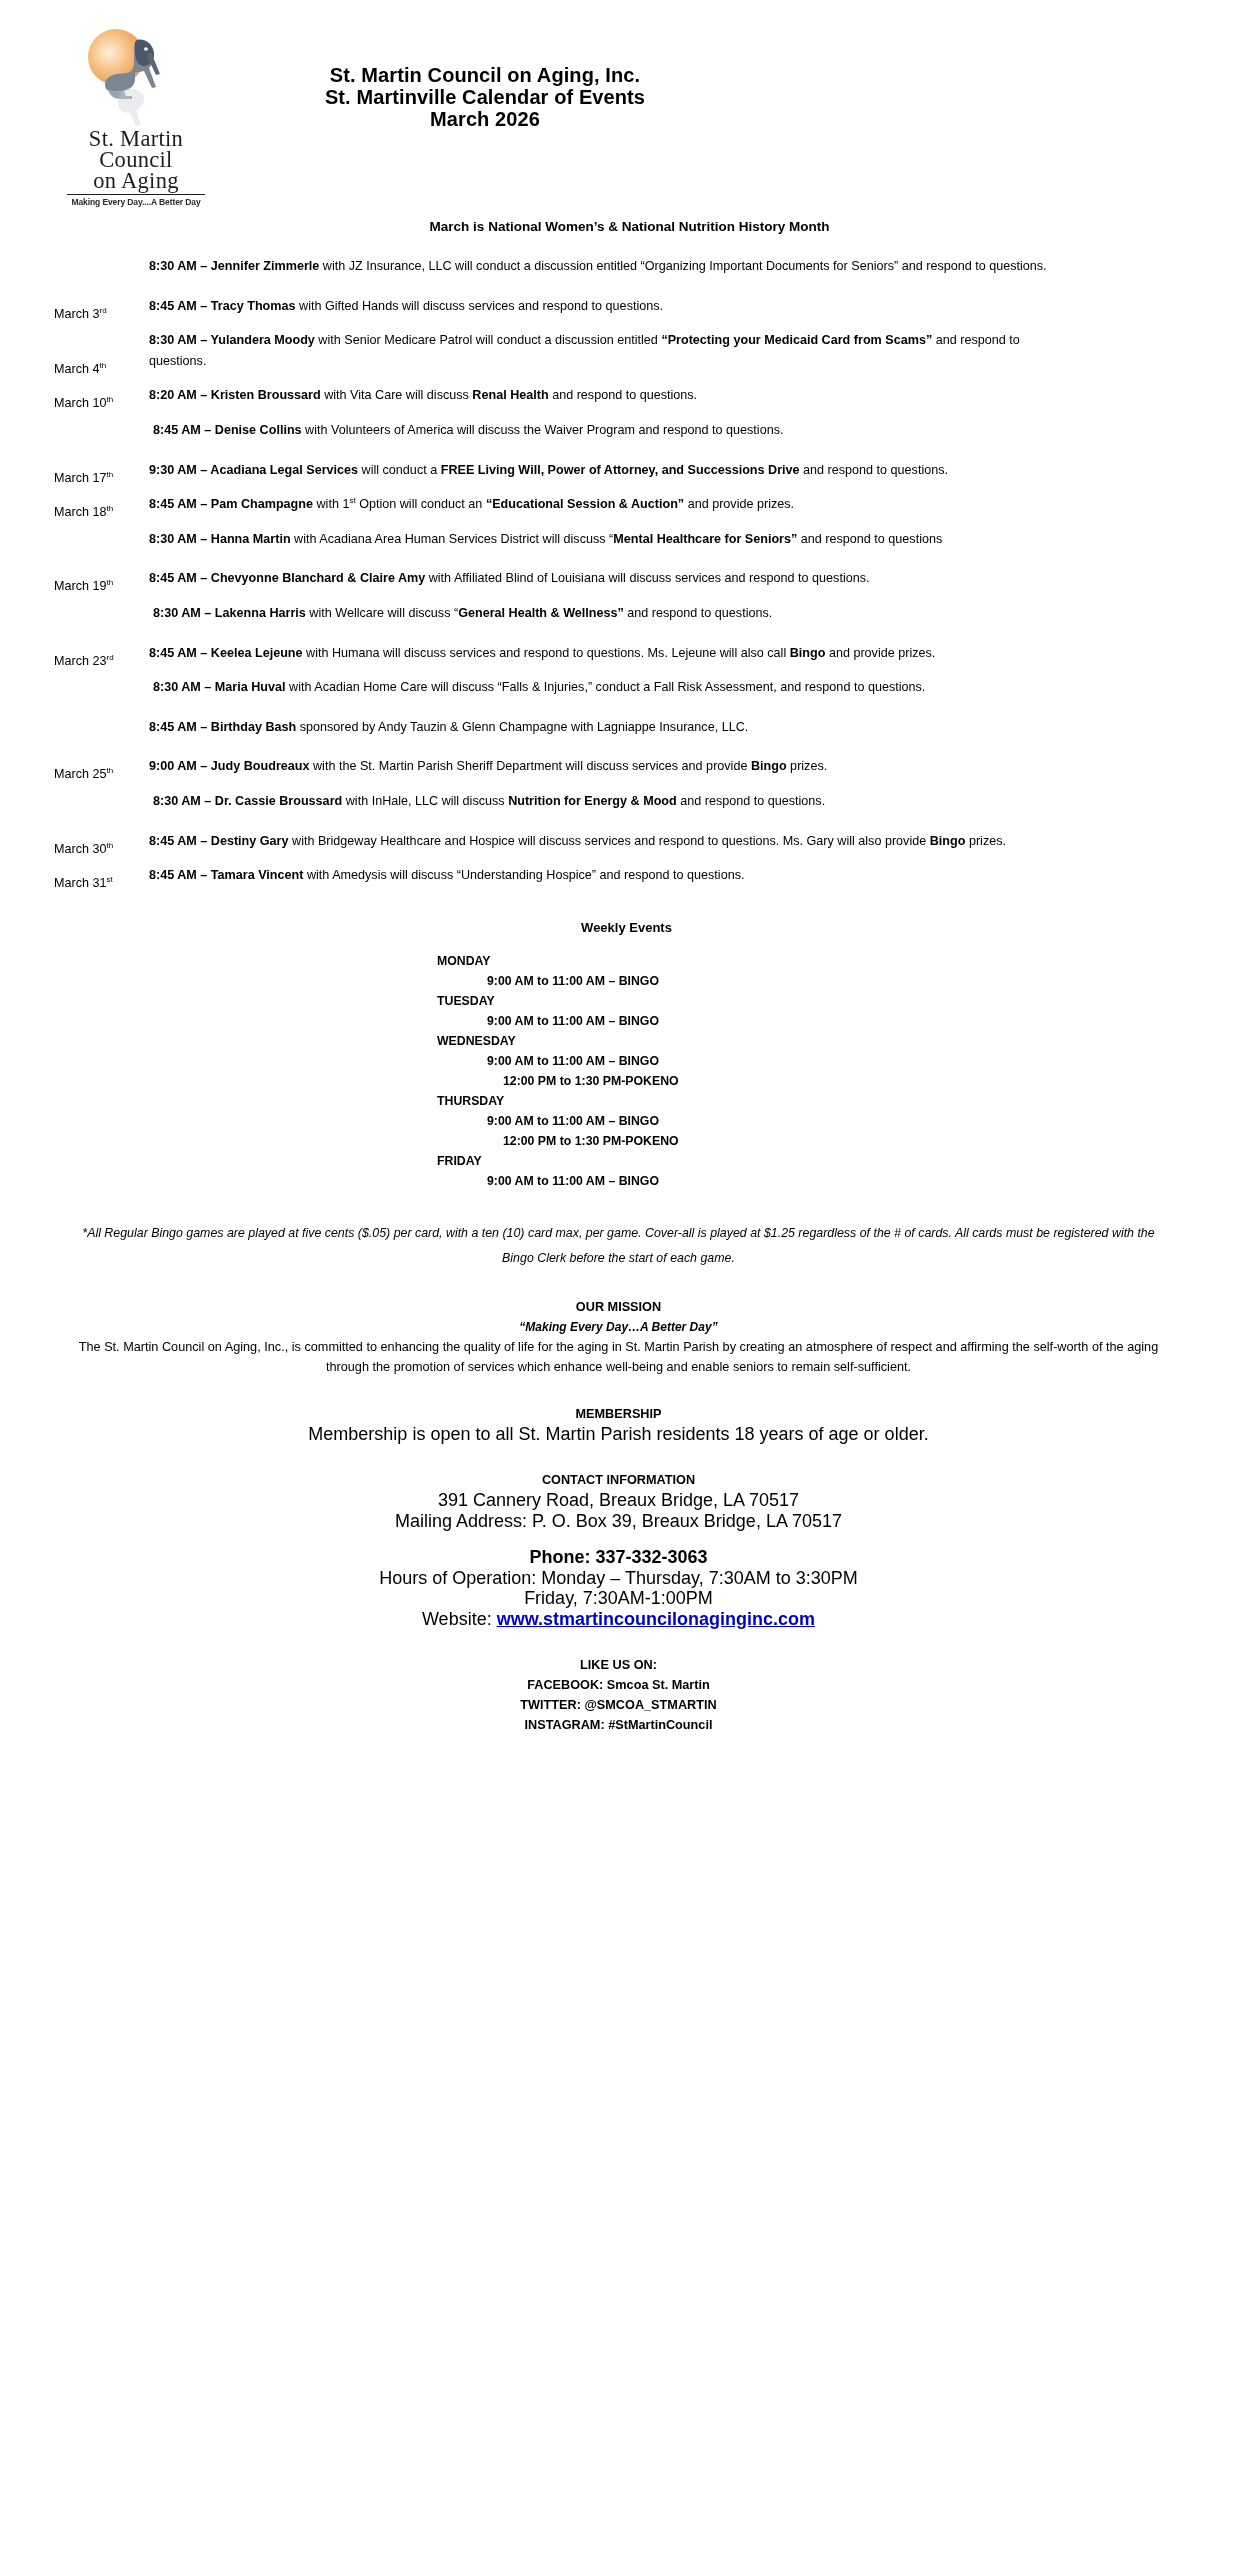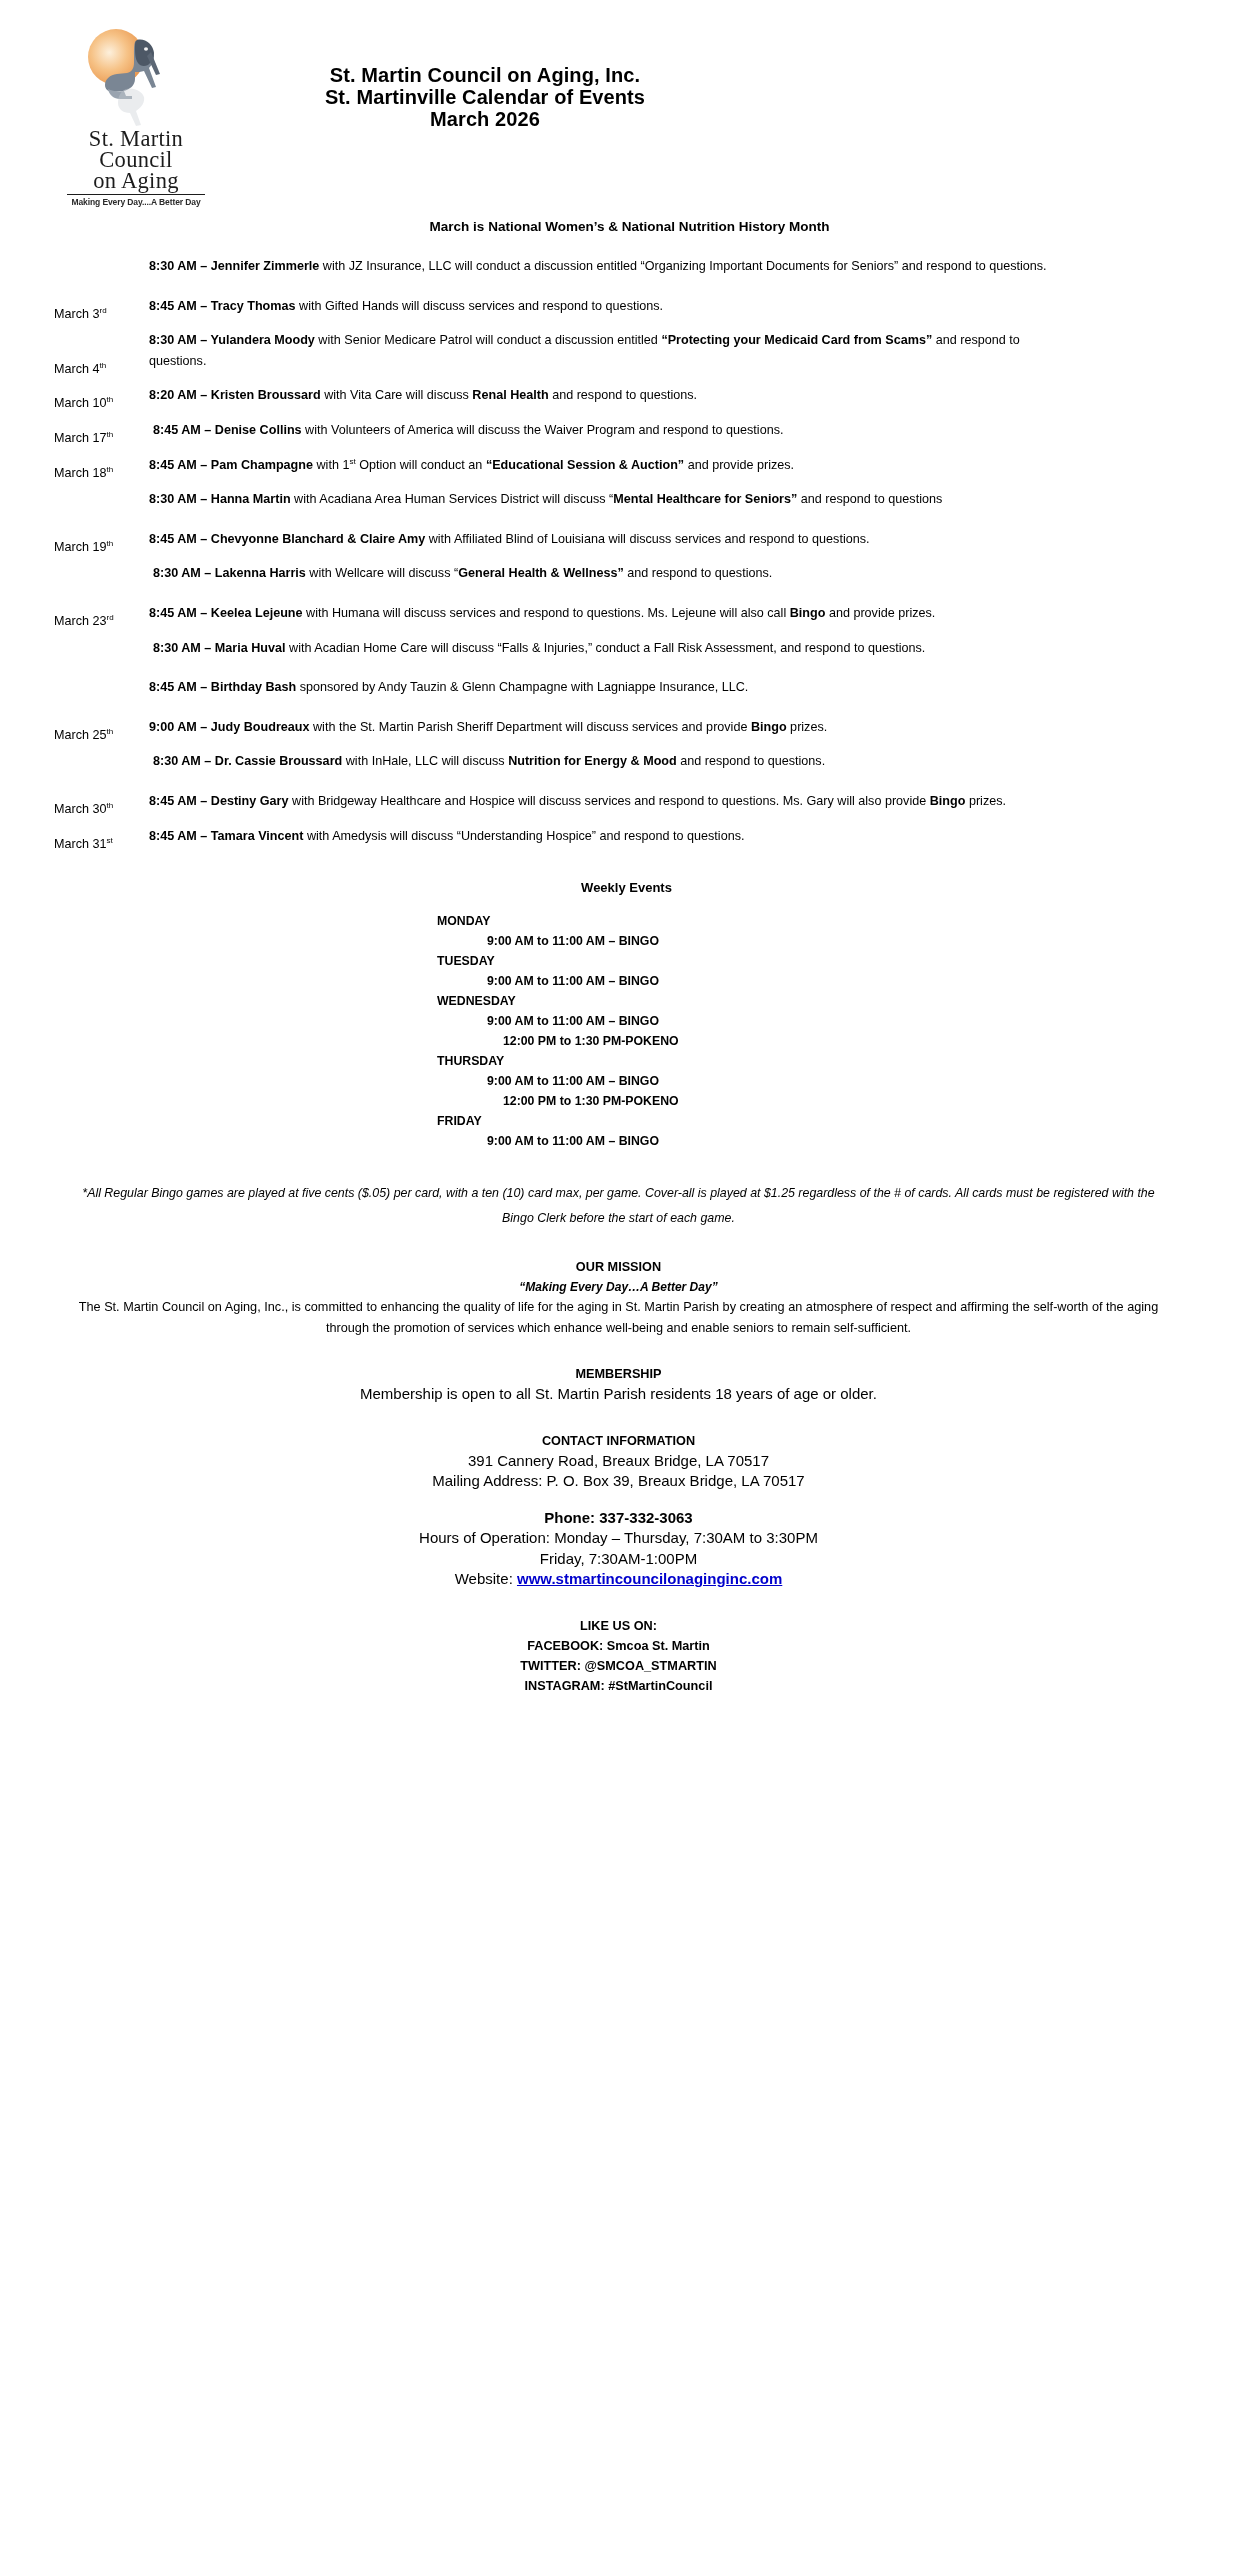--- a/index.html
+++ b/index.html
@@ -209,21 +209,21 @@
     font-style: italic;
     line-height: 20px;
   }
   .section-body {
     font-size: 12.7px;
     line-height: 20.5px;
     width: 1090px;
     margin: 0 auto;
   }
   .section-line {
-    font-size: 15px;
+    font-size: 18px;
     line-height: 20.5px;
   }
   .section-line.bold { font-weight: bold; }
   .weblink {
     color: #0000cc;
     text-decoration: underline;
     font-weight: bold;
   }
   .social-line {
     font-size: 12.7px;
@@ -288,20 +288,21 @@
       <div class="event-row">
         <div class="event-date">March 10<sup>th</sup></div>
         <div class="event-items">
           <div class="event-item"><b>8:20 AM – Kristen Broussard</b> with Vita Care will discuss <b>Renal Health</b> and respond to questions.</div>
         </div>
       </div>
       <div class="event-row">
         <div class="event-date">March 17<sup>th</sup></div>
         <div class="event-items">
           <div class="event-item indent-1"><b>8:45 AM – Denise Collins</b> with Volunteers of America will discuss the Waiver Program and respond to questions.</div>
+          <div class="event-item"><b>9:30 AM – Acadiana Legal Services</b> will conduct a <b>FREE Living Will, Power of Attorney, and Successions Drive</b> and respond to questions.</div>
         </div>
       </div>
       <div class="event-row">
         <div class="event-date">March 18<sup>th</sup></div>
         <div class="event-items">
           <div class="event-item"><b>8:45 AM – Pam Champagne</b> with 1<sup>st</sup> Option will conduct an <b>“Educational Session &amp; Auction”</b> and provide prizes.</div>
         </div>
       </div>
       <div class="event-row">
         <div class="event-date">March 19<sup>th</sup></div>

